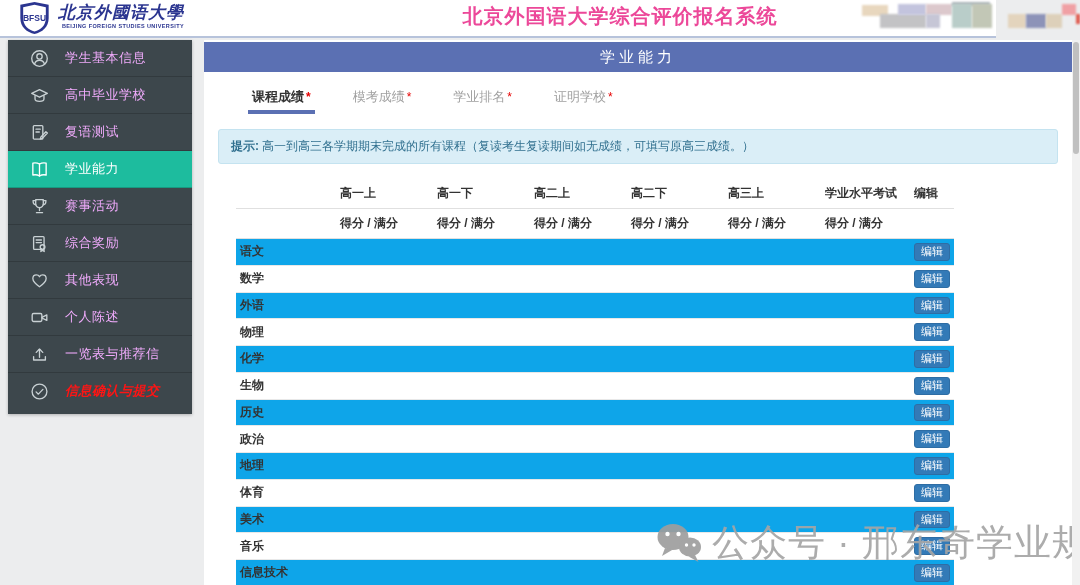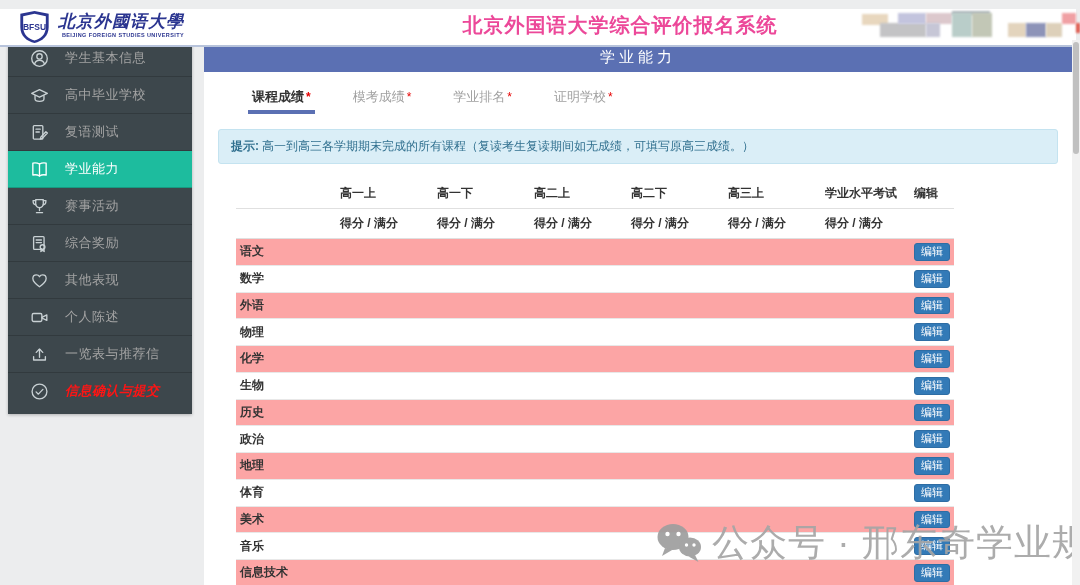--- a/index.html
+++ b/index.html
@@ -2,41 +2,41 @@
 <html><head>
 <meta charset="utf-8">
 <style>
   html,body{margin:0;padding:0;}
   body{
     width:1080px;height:585px;position:relative;overflow:hidden;
     background:#ecedee;font-family:"Liberation Sans","DejaVu Sans",sans-serif;
     -webkit-font-smoothing:antialiased;
   }
   
-  .top-header{position:absolute;left:0;top:9px;width:1076px;height:36px;background:#ffffff;
+  .top-header{position:absolute;left:0;top:0;width:996px;height:36px;background:#ffffff;
     border-bottom:2px solid #b7c3db;z-index:20;}
   .logo-wrap{position:absolute;left:18px;top:1px;display:flex;align-items:flex-start;gap:7px;}
   .logo-shield{width:33px;height:34px;}
   .logo-txt{display:flex;flex-direction:column;margin-top:2px;text-align:right;}
   .logo-cn{font-family:"Liberation Serif","DejaVu Serif",serif;font-style:italic;font-weight:bold;
     font-size:17px;color:#2b3590;letter-spacing:1px;line-height:19px;}
   .logo-en{font-size:5.5px;font-weight:bold;color:#2b3590;letter-spacing:.4px;line-height:8px;}
   .sys-title{position:absolute;left:385px;top:3px;width:470px;text-align:center;
     font-size:20px;font-weight:bold;color:#ec4899;letter-spacing:1px;}
   .redacted{position:absolute;z-index:21;filter:blur(1px);}
   
   .sidebar{position:absolute;left:8px;top:40px;width:184px;background:#3d474c;z-index:10;
     padding-bottom:5px;box-shadow:0 1px 3px rgba(0,0,0,.25);}
   .side-item{height:36px;display:flex;align-items:center;gap:16px;padding-left:22px;
     border-bottom:1px solid rgba(0,0,0,.18);cursor:pointer;}
   .side-item:last-child{border-bottom:none;}
   .side-icon{width:19px;height:19px;display:inline-flex;}
   .side-icon svg{width:19px;height:19px;stroke:#c9d1d4;fill:none;stroke-width:1.4;
     stroke-linecap:round;stroke-linejoin:round;}
-  .side-label{font-size:13px;color:#a3a3a3;letter-spacing:.5px;}
+  .side-label{font-size:13px;color:#f0abfc;letter-spacing:.5px;}
   .side-item.active{background:#1dbc9e;}
   .side-item.active .side-label{color:#ffffff;}
   .side-item.active svg{stroke:#ffffff;}
   .side-item.danger .side-label{color:#ff1414;font-weight:bold;font-style:italic;}
   
   .content{position:absolute;left:204px;top:40px;width:868px;height:545px;background:#ffffff;z-index:5;}
   .section-bar{margin-top:2px;height:30px;background:#5b70b3;display:flex;align-items:center;
     justify-content:center;}
   .section-bar span{color:#ffffff;font-size:15px;letter-spacing:4px;}
   .tabs{display:flex;margin:16px 0 0 44px;height:26px;}
@@ -45,21 +45,21 @@
   .tab.active{color:#333;font-weight:bold;border-bottom:4px solid #5b70b3;}
   .hint-box{margin:15px 14px 0 14px;background:#daeef7;border:1px solid #c4e3f0;border-radius:3px;
     padding:8px 12px;font-size:12px;color:#31708f;}
   .hint-box b{margin-right:3px;}
   
   table.grades{margin:15px 0 0 32px;width:714px;border-collapse:collapse;table-layout:fixed;
     font-size:12px;color:#333;}
   .col-subject{width:100px;} .col-term{width:97px;} .col-lvl{width:89px;} .col-edit{width:44px;}
   table.grades th{font-weight:bold;text-align:left;padding:6px 4px;border-bottom:1px solid #e0e0e0;}
   table.grades td{padding:4px 4px;border-bottom:1px solid #e8e8e8;height:17px;}
-  tr.stripe td{background:#fca5a5;}
+  tr.stripe td{background:#0ea5e9;}
   td.subject{font-weight:bold;}
   .edit-btn{display:inline-block;background:#337ab7;border:1px solid #2e6da4;color:#fff;
     font-size:11px;line-height:1.25;padding:1px 6px;border-radius:3px;cursor:pointer;}
   
   .watermark{position:absolute;left:656px;top:518px;display:flex;align-items:center;gap:10px;
     z-index:30;opacity:.92;pointer-events:none;}
   .watermark svg{width:46px;height:42px;fill:#9e9e9e;}
   .watermark span{font-size:37px;color:#a5a5a5;letter-spacing:1px;white-space:nowrap;}
   
   .scrollbar{position:absolute;right:0;top:40px;width:8px;height:545px;background:#f1f1f1;z-index:40;}

